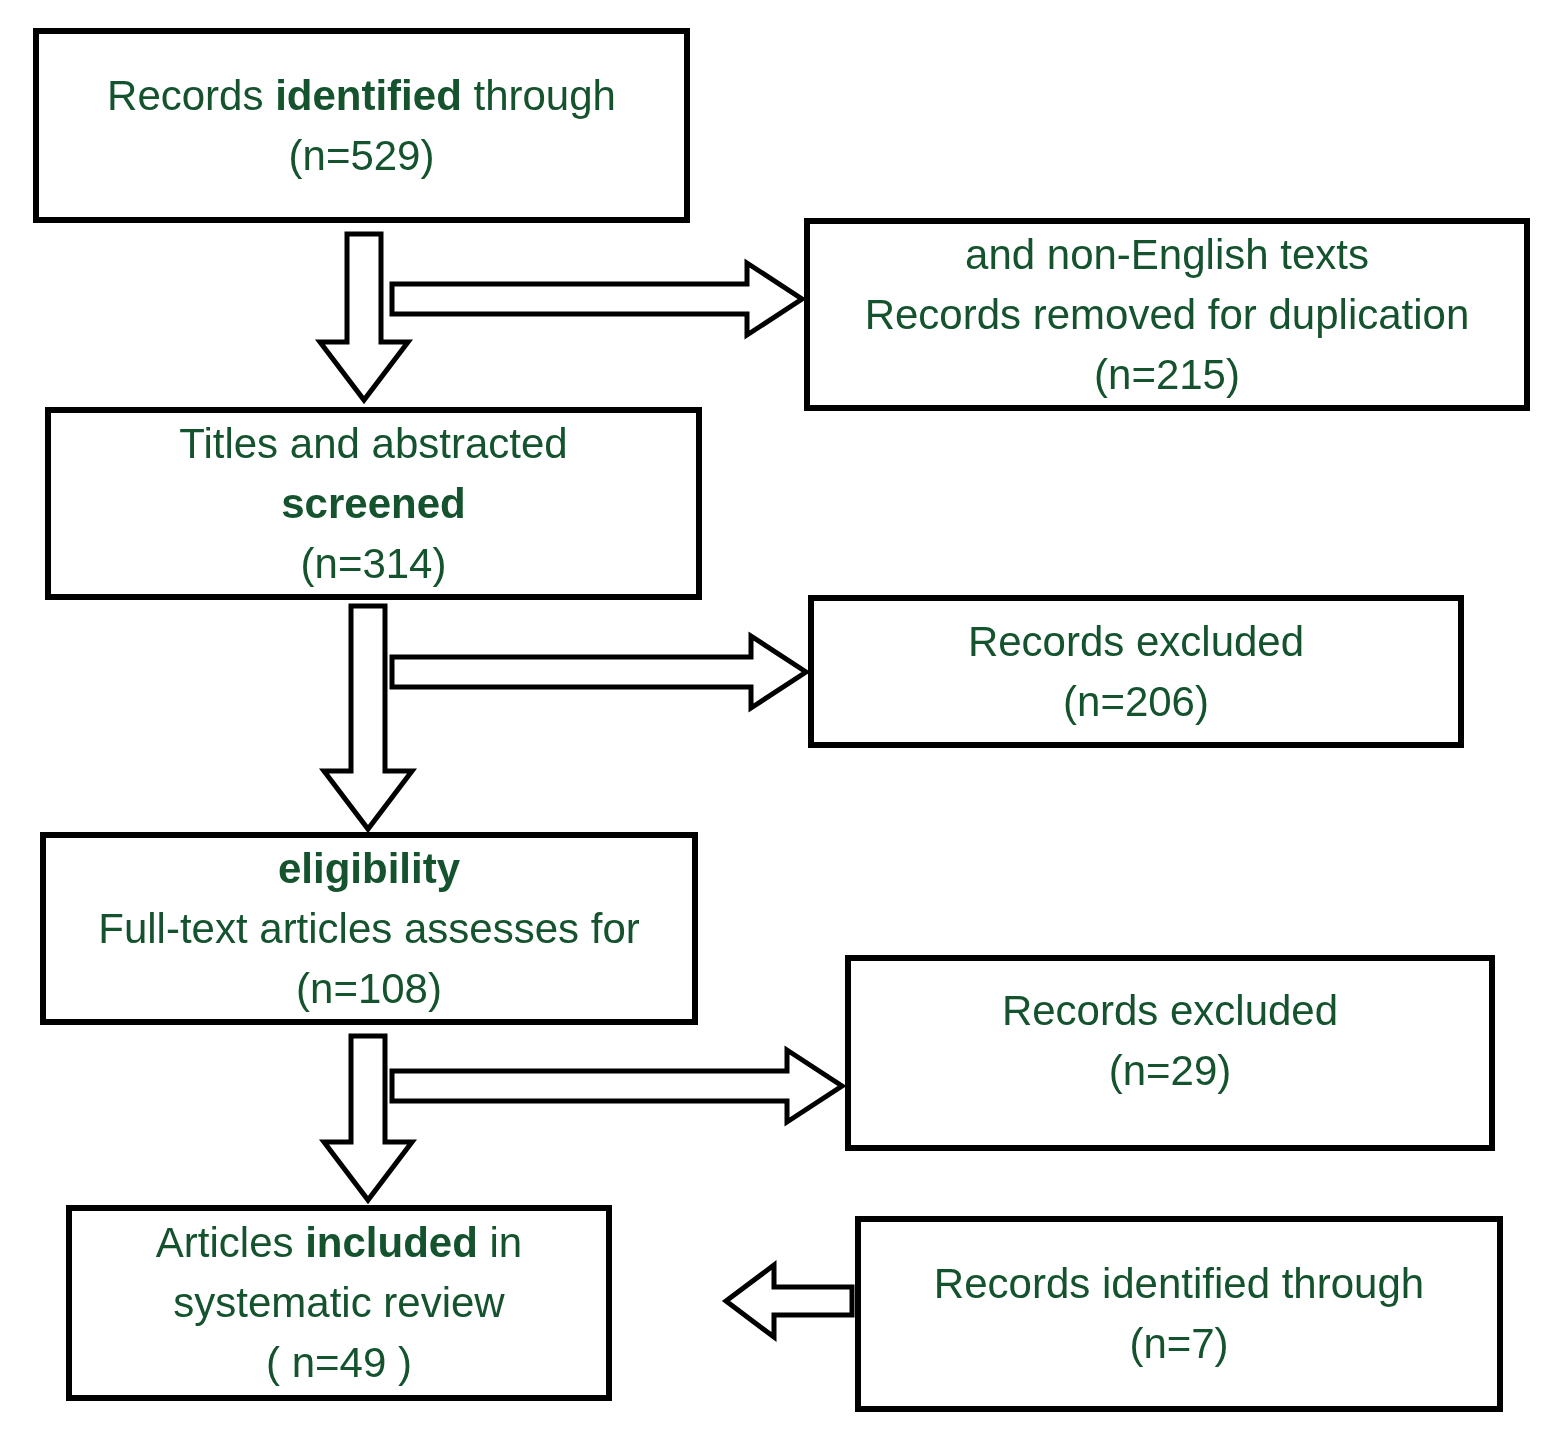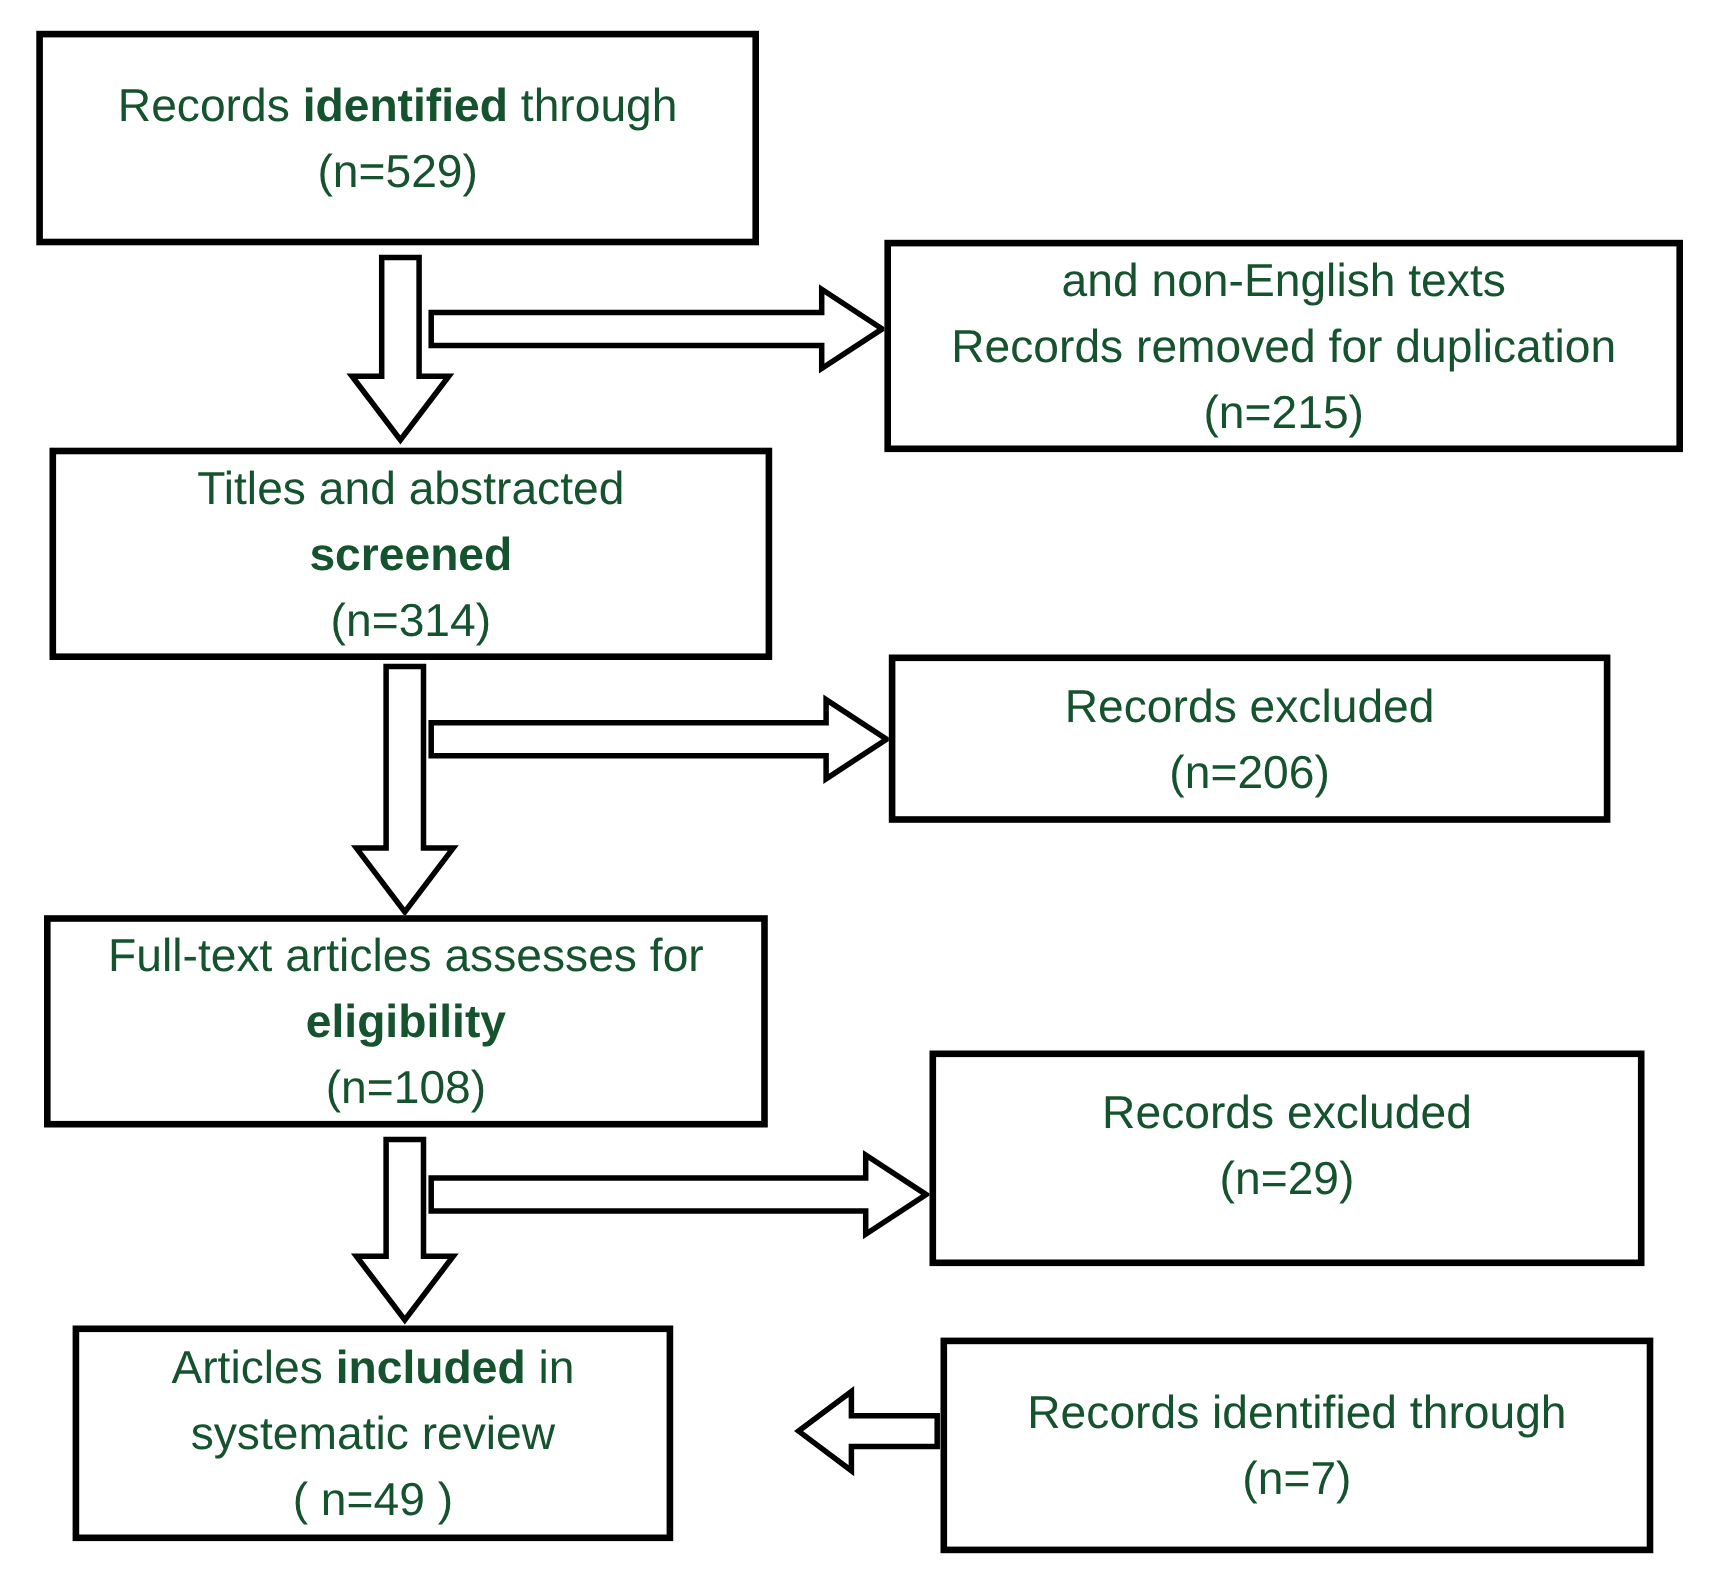--- a/index.html
+++ b/index.html
@@ -80,22 +80,22 @@
     <div class="line b">screened</div>
     <div class="line">(n=314)</div>
   </div>
 
   <div class="box" id="box-d">
     <div class="line">Records excluded</div>
     <div class="line">(n=206)</div>
   </div>
 
   <div class="box" id="box-e">
+    <div class="line b">eligibility</div>
     <div class="line">Full-text articles assesses for</div>
-    <div class="line b">eligibility</div>
     <div class="line">(n=108)</div>
   </div>
 
   <div class="box" id="box-f">
     <div class="line">Records excluded</div>
     <div class="line">(n=29)</div>
   </div>
 
   <div class="box" id="box-g">
     <div class="line"><span>Articles </span><span class="b">included</span><span> in</span></div>

